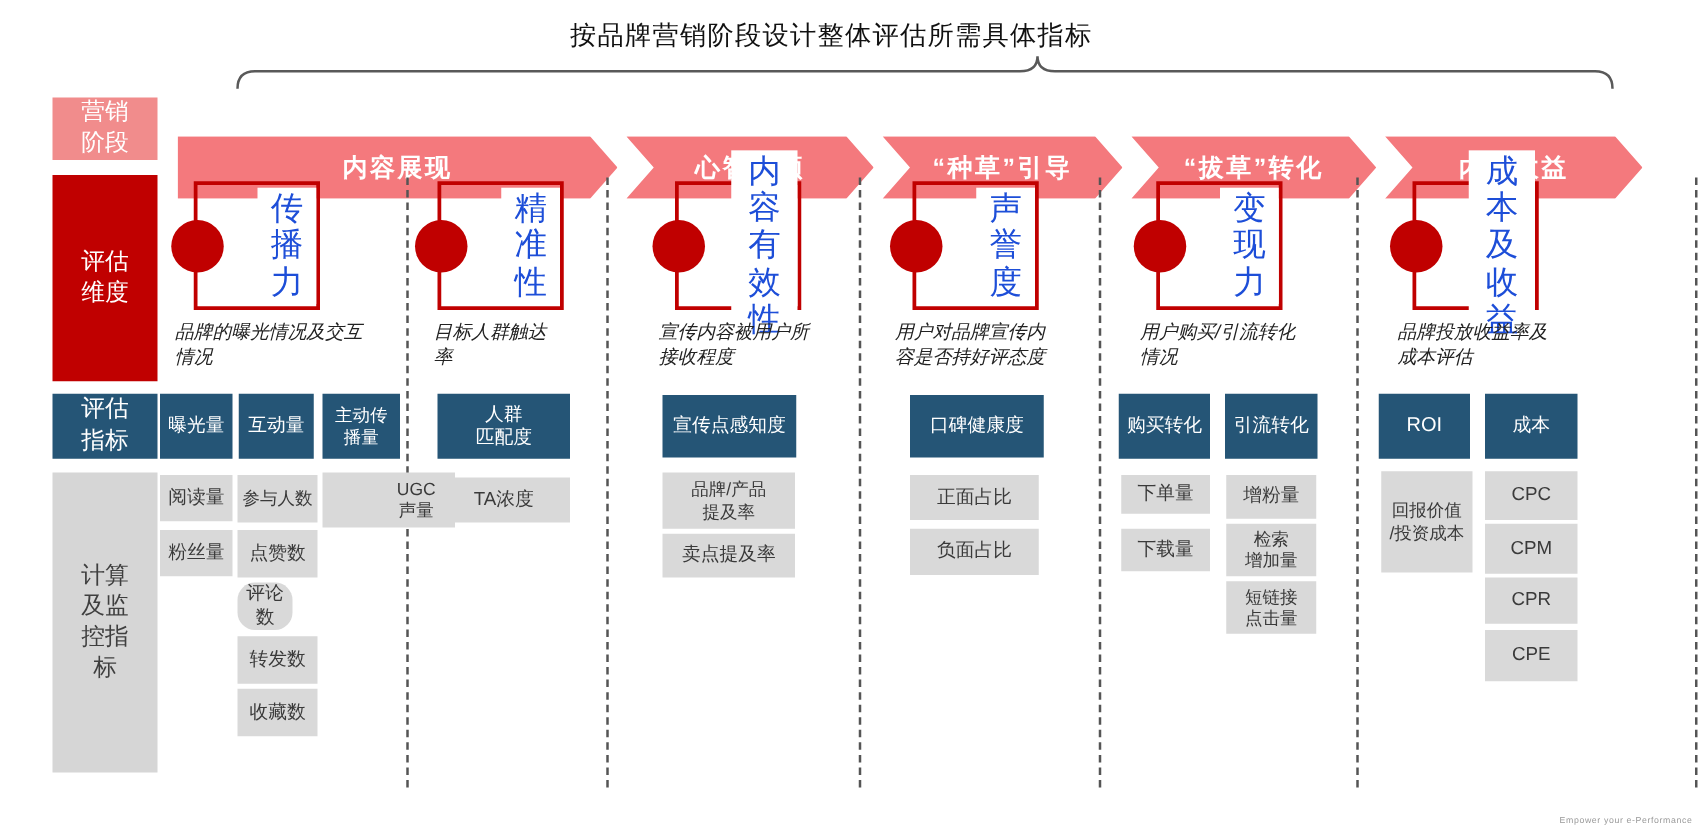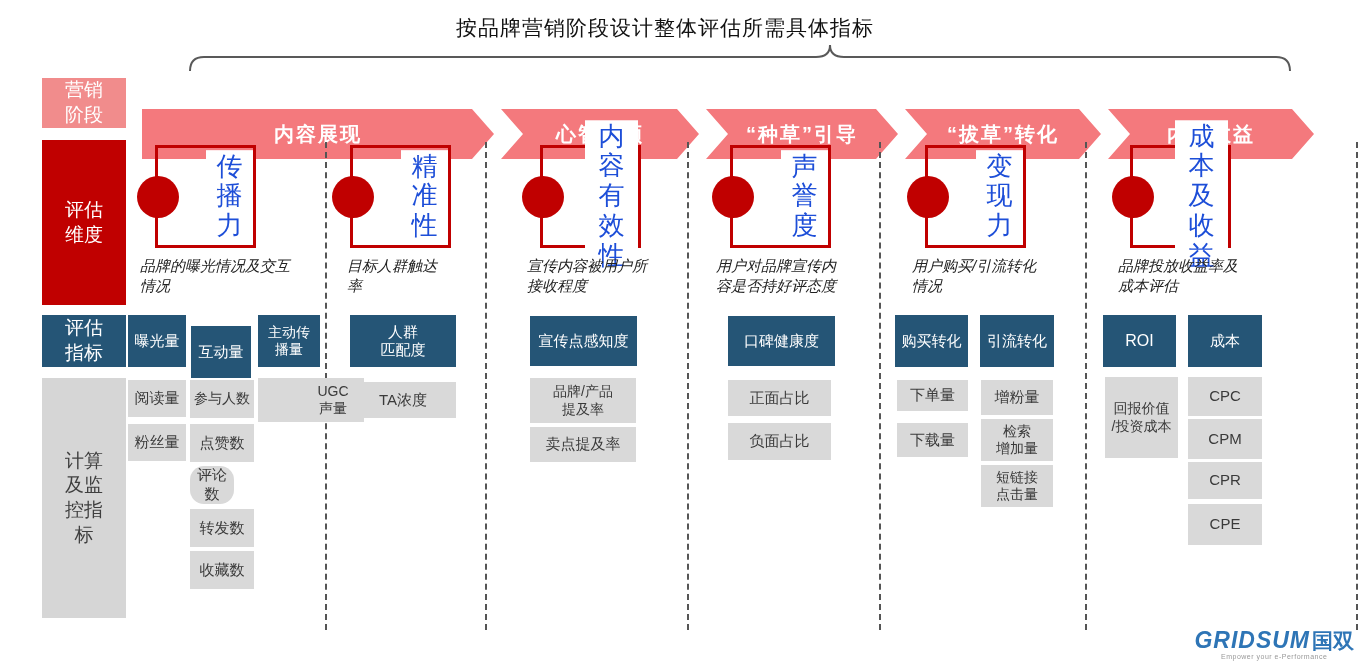--- a/index.html
+++ b/index.html
@@ -118,21 +118,21 @@
 
 <div class="abs dim-square" style="left:1130px;">
   <div class="dim-circle"></div>
   <div class="dim-title" style="left:42px;">成本及
 收益</div>
 </div>
 <div class="abs dim-desc" style="left:1118px;width:160px;">品牌投放收益率及
 成本评估</div>
 
 <div class="abs ind" style="left:128px;top:315px;width:58px;height:52px;">曝光量</div>
-<div class="abs ind" style="left:191px;top:326px;width:60px;height:52px;">互动量</div>
+<div class="abs ind" style="left:191px;top:315px;width:60px;height:52px;">互动量</div>
 <div class="abs ind f14" style="left:258px;top:315px;width:62px;height:52px;">主动传
 播量</div>
 <div class="abs ind" style="left:350px;top:315px;width:106px;height:52px;">人群
 匹配度</div>
 <div class="abs ind" style="left:530px;top:316px;width:107px;height:50px;">宣传点感知度</div>
 <div class="abs ind" style="left:728px;top:316px;width:107px;height:50px;">口碑健康度</div>
 <div class="abs ind" style="left:895px;top:315px;width:73px;height:52px;">购买转化</div>
 <div class="abs ind" style="left:980px;top:315px;width:74px;height:52px;">引流转化</div>
 <div class="abs ind" style="left:1103px;top:315px;width:73px;height:52px;font-size:16px;">ROI</div>
 <div class="abs ind" style="left:1188px;top:315px;width:74px;height:52px;">成本</div>
@@ -169,18 +169,14 @@
 
 <div class="abs sub f14" style="left:1105px;top:377px;width:73px;height:81px;">回报价值
 /投资成本</div>
 
 <div class="abs sub" style="left:1188px;top:377px;width:74px;height:39px;">CPC</div>
 <div class="abs sub" style="left:1188px;top:419px;width:74px;height:40px;">CPM</div>
 <div class="abs sub" style="left:1188px;top:462px;width:74px;height:37px;">CPR</div>
 <div class="abs sub" style="left:1188px;top:504px;width:74px;height:41px;">CPE</div>
 
 <div class="abs logo">
-  <div class="logo-row">
-    <span class="logo-en">GRIDSUM</span>
-    <span class="logo-cn">国双</span>
-  </div>
   <div class="logo-tag">Empower your e-Performance</div>
 </div>
 
 </body></html>

